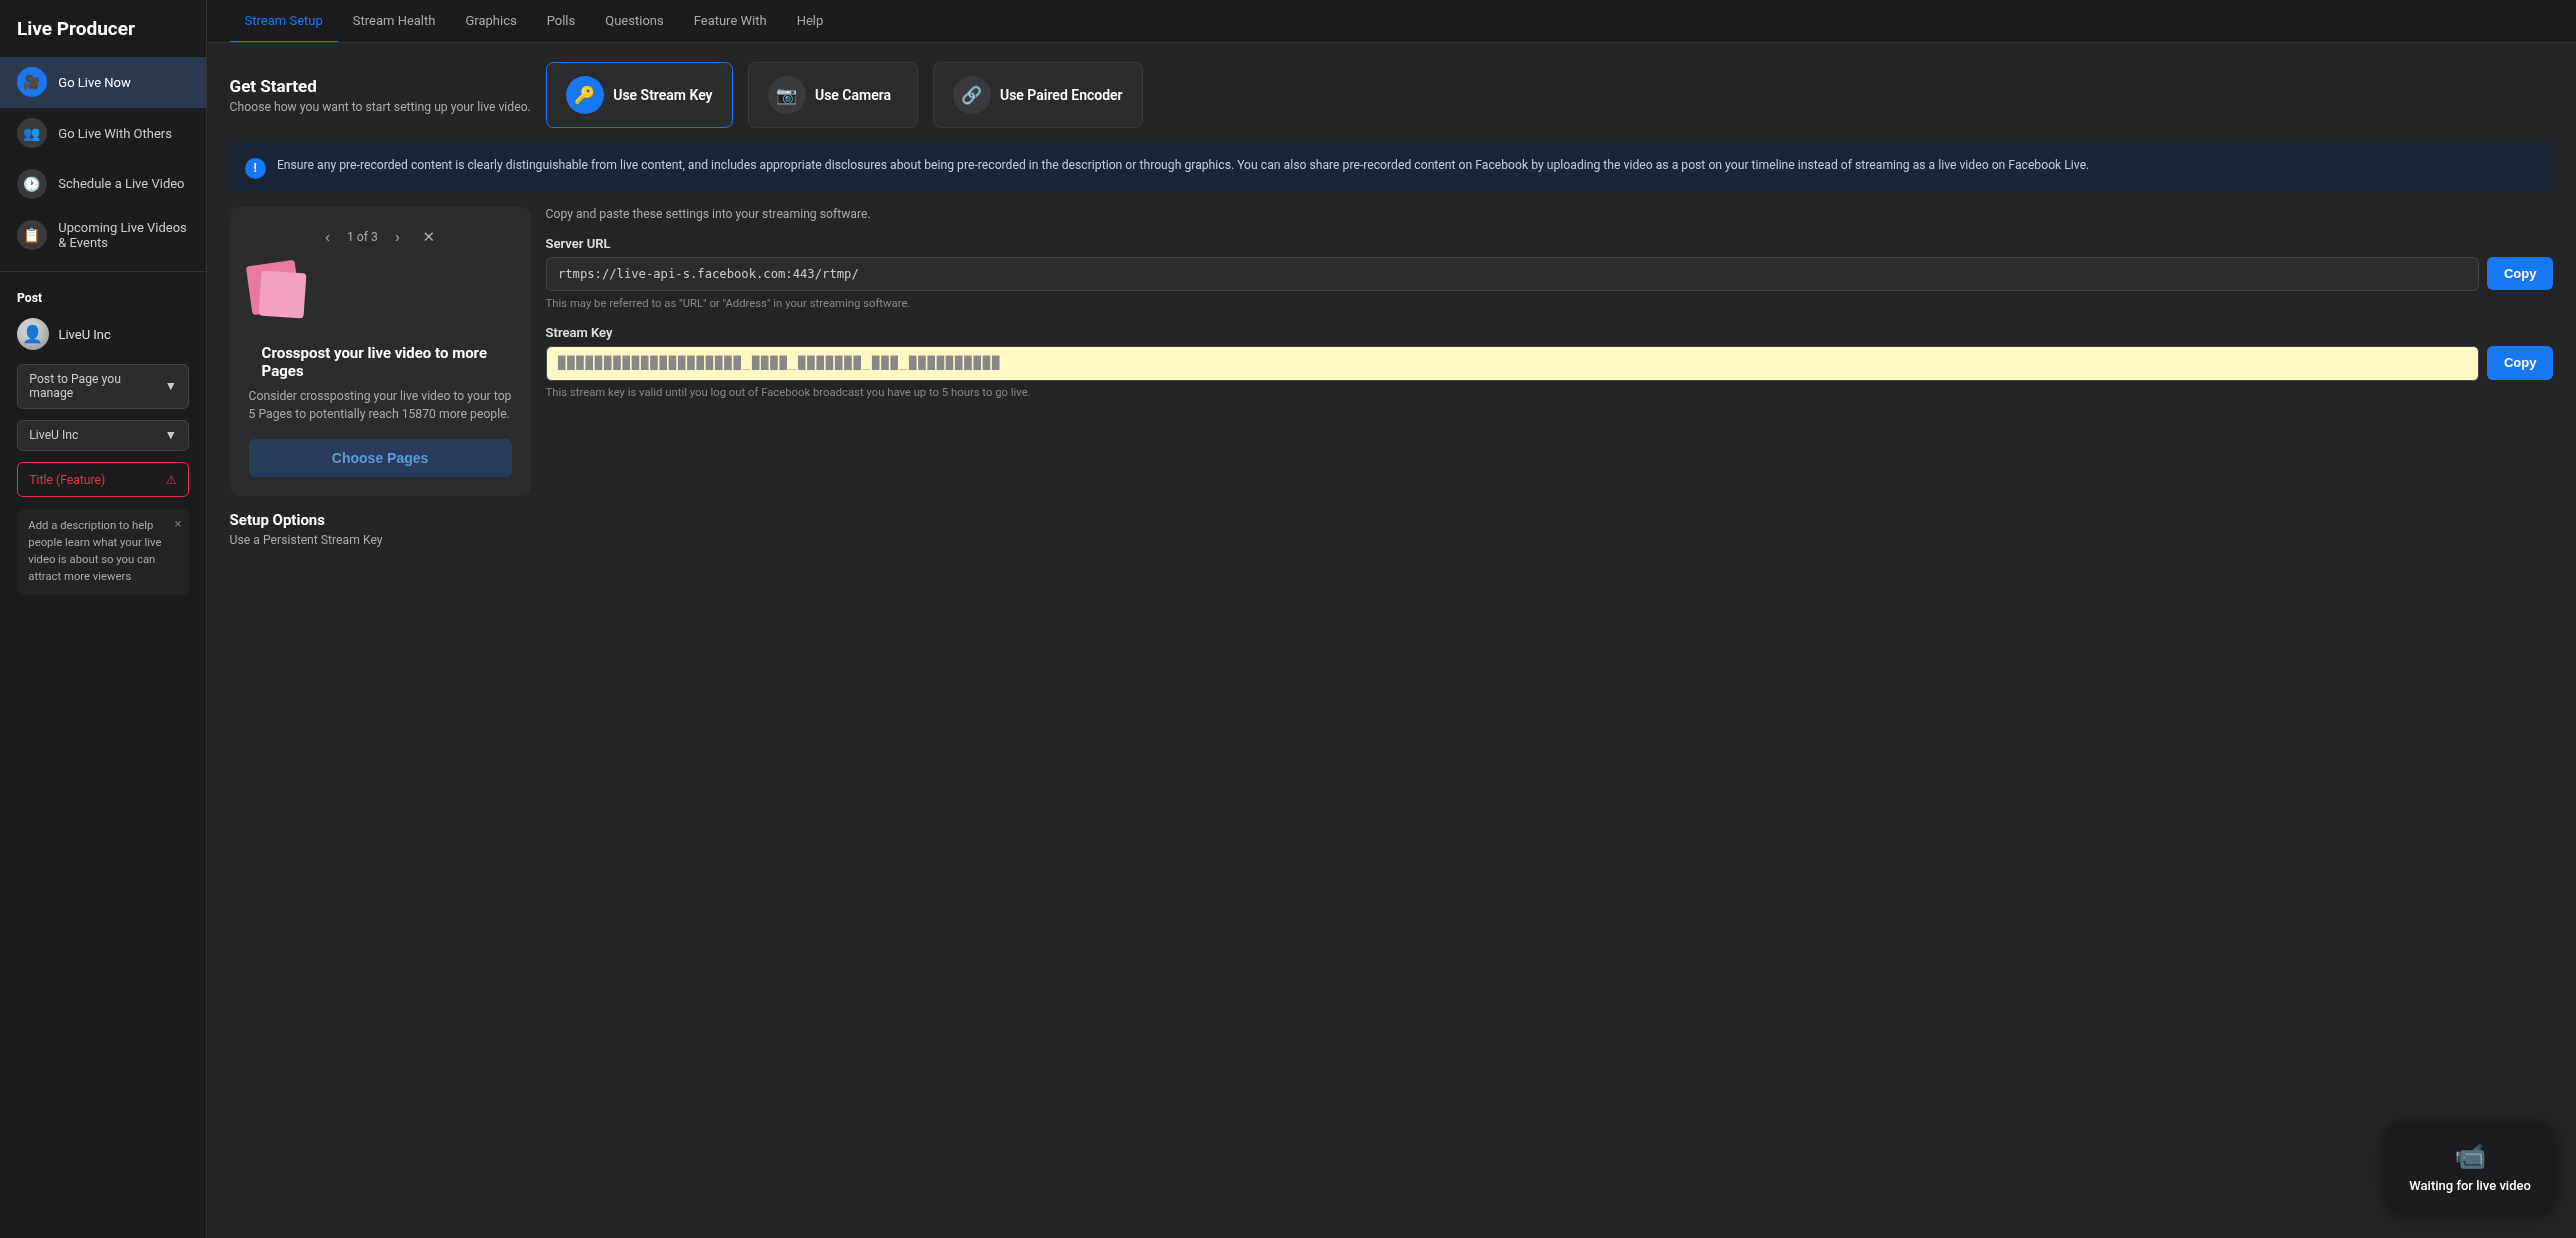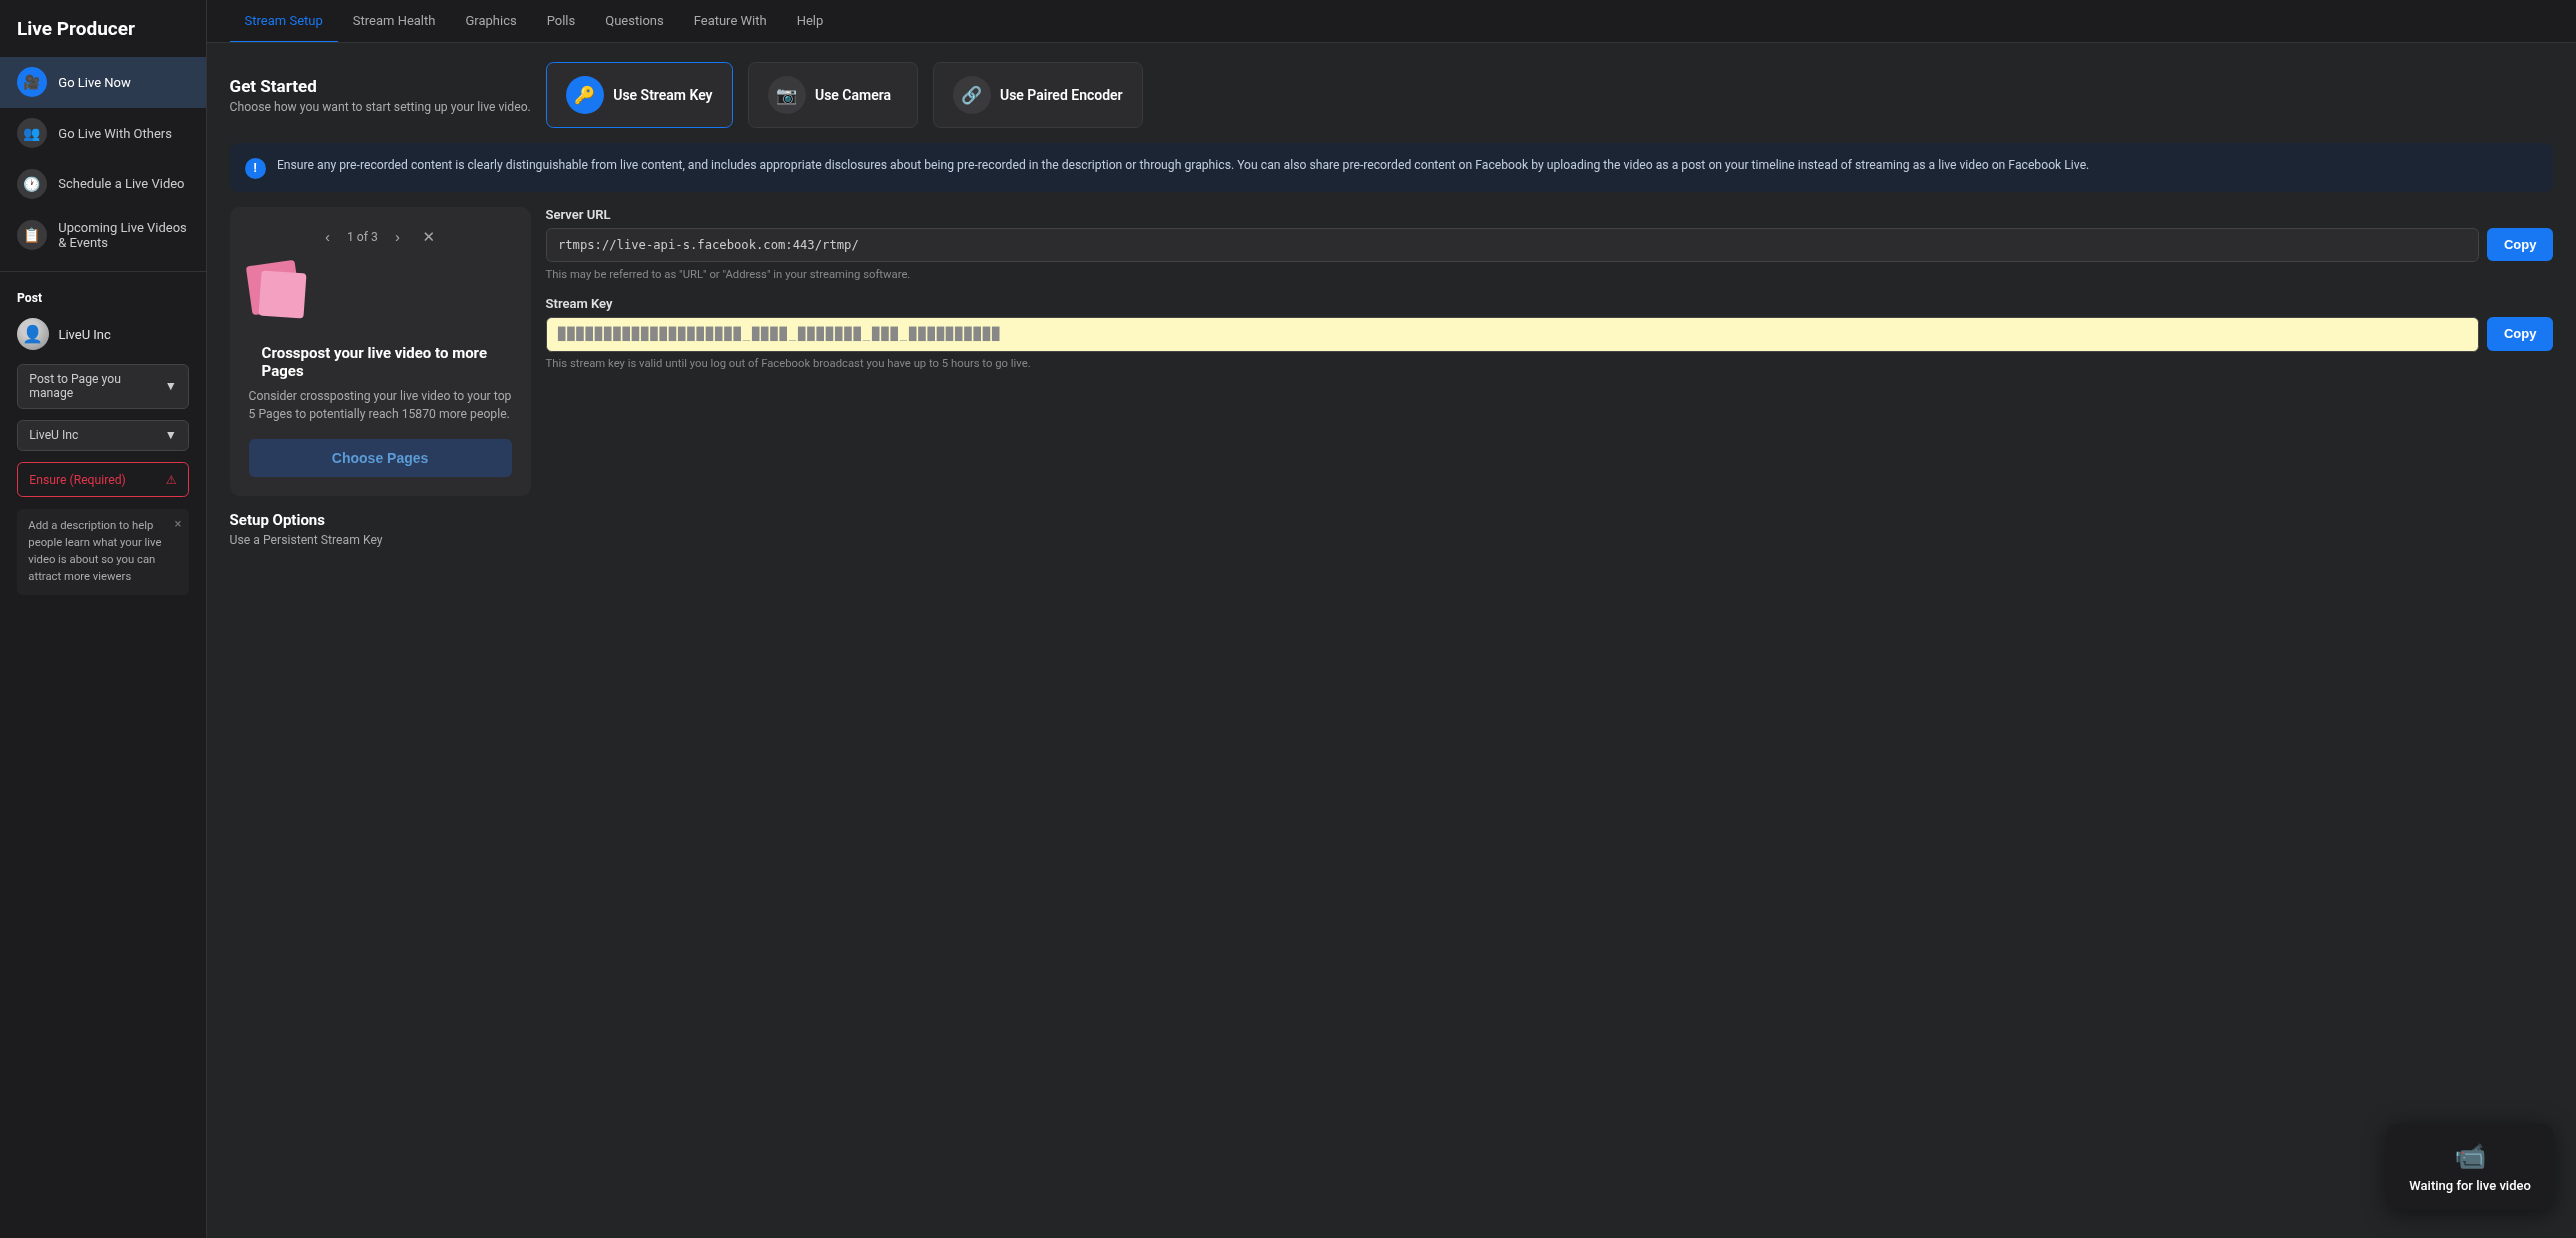--- a/index.html
+++ b/index.html
@@ -375,21 +375,21 @@
     <span>Post to Page you manage</span>
     <span>▼</span>
   </div>
 
   <div class="sidebar-select">
     <span>LiveU Inc</span>
     <span>▼</span>
   </div>
 
   <div class="sidebar-input-error">
-    <span>Ensure (Required)</span>
+    <span>Title (Feature)</span>
     <span style="color:#e0344a;">⚠</span>
   </div>
 
   <div class="description-box">
     <span class="description-close">×</span>
     <span>Add a description to help people learn what your live video is about so you can attract more viewers</span>
   </div>
 </div>
 
 <div class="main">
@@ -446,20 +446,21 @@
           <div class="img-rect1"></div>
           <div class="img-rect2"></div>
         </div>
         <div style="height:15px"></div>
         <div class="crosspost-title">Crosspost your live video to more Pages</div>
         <div class="crosspost-desc">Consider crossposting your live video to your top 5 Pages to potentially reach 15870 more people.</div>
         <button class="choose-pages-btn">Choose Pages</button>
       </div>
 
       <div class="live-stream-setup">
+        <div class="lss-subtitle">Copy and paste these settings into your streaming software.</div>
 
         <div class="lss-field-label">Server URL</div>
         <div class="lss-input-row">
           <input class="lss-input" readonly="" value="rtmps://live-api-s.facebook.com:443/rtmp/" style="">
           <button class="copy-btn">Copy</button>
         </div>
         <div class="lss-hint">This may be referred to as "URL" or "Address" in your streaming software.</div>
 
         <div class="lss-field-label">Stream Key</div>
         <div class="lss-input-row">

